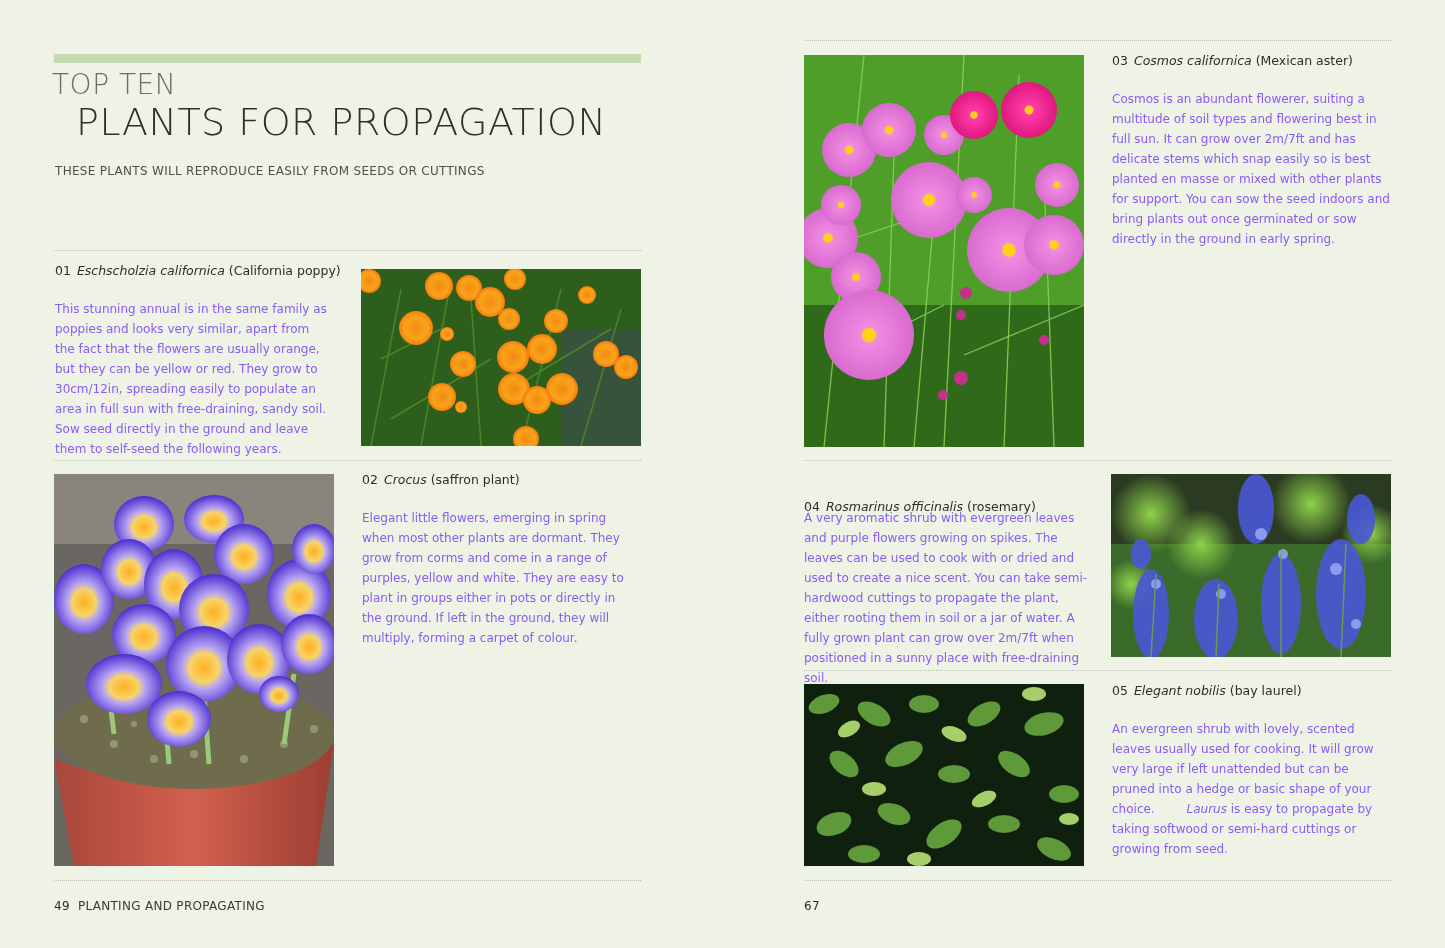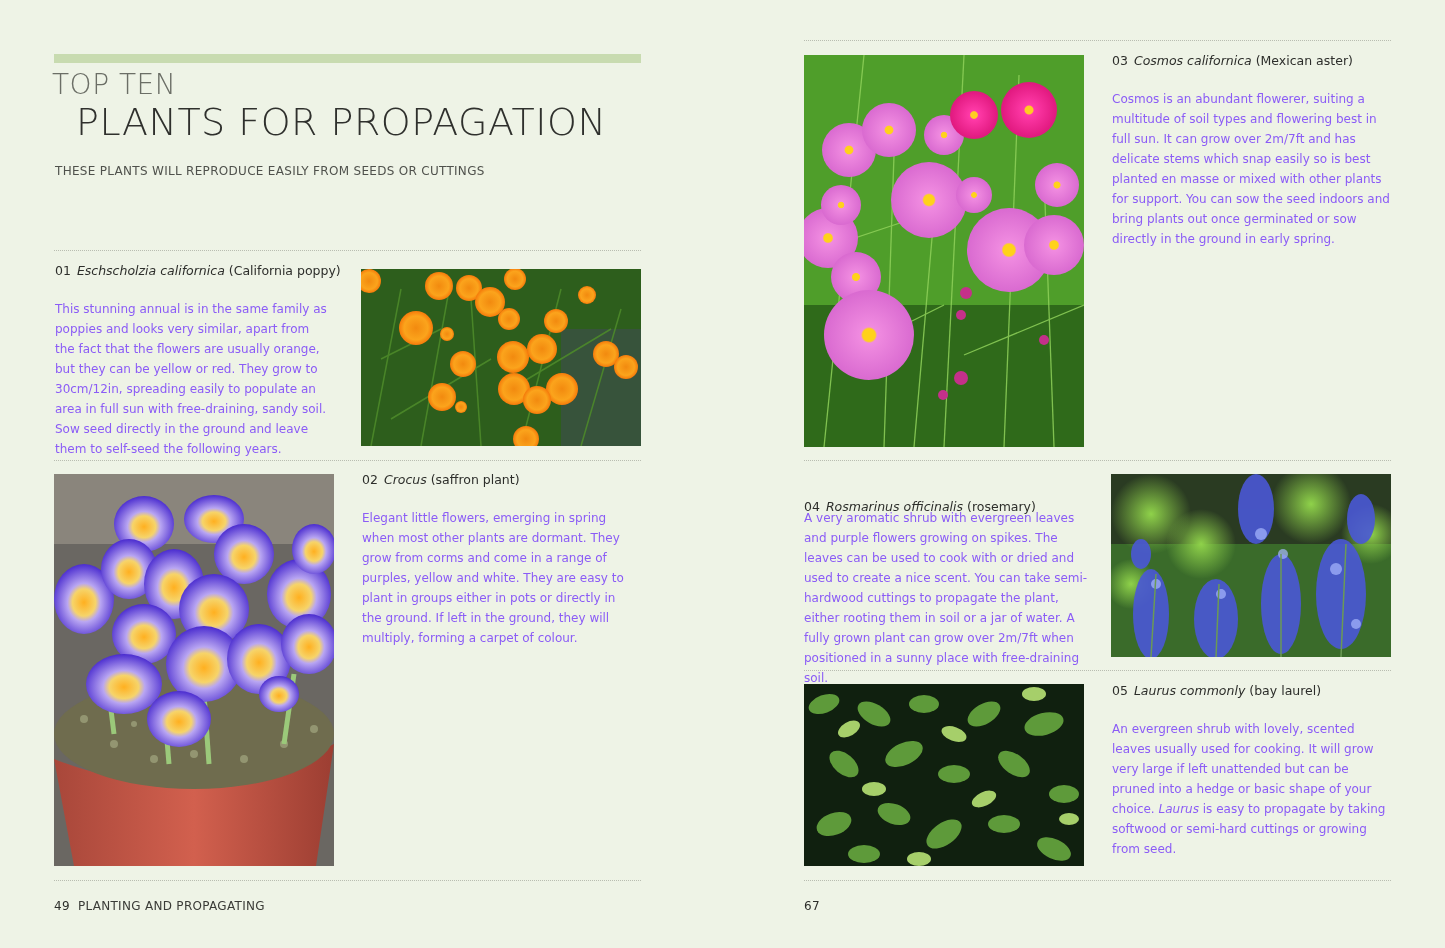--- a/index.html
+++ b/index.html
@@ -8,21 +8,21 @@
   .abs{position:absolute;}
   .band{left:54px;top:54px;width:587px;height:9px;background:#c8dbb0;}
   .title1{left:52px;top:66px;font-size:28px;font-weight:300;color:#6b6e66;letter-spacing:0.5px;line-height:38px;}
   .title2{left:52px;top:103px;font-size:38px;font-weight:300;color:#2f302d;letter-spacing:0.5px;line-height:38px;margin-left:24px;}
   .subtitle{left:55px;top:164px;font-size:12px;color:#4f514c;letter-spacing:0.3px;}
   .rule{height:0;border-top:1px dotted #b9bdb1;}
   .head{font-size:12.5px;color:#2d2e2b;white-space:nowrap;}
   .head .num{margin-right:6px;}
   .head i{font-style:italic;}
   .body{font-size:12px;line-height:20px;color:#8b5cf6;}
-  .body i{font-style:italic;}
+  .body i{font-style:italic;margin-left:28px;}
   .img{overflow:hidden;}
   .footer{font-size:12px;color:#3a3b37;letter-spacing:0.3px;}
   .footer .pn{color:#2d2e2b;margin-right:8px;}
   svg{display:block;}
 </style>
 </head>
 <body>
 
 <div class="abs band"></div>
 <div class="abs title1">TOP TEN</div>
@@ -287,20 +287,20 @@
         <ellipse cx="150" cy="50" rx="13" ry="7" transform="rotate(20 150 50)"></ellipse>
       <ellipse cx="70" cy="105" rx="12" ry="7"></ellipse>
         <ellipse cx="180" cy="115" rx="13" ry="7" transform="rotate(-25 180 115)"></ellipse>
       <ellipse cx="230" cy="10" rx="12" ry="7"></ellipse>
         <ellipse cx="115" cy="175" rx="12" ry="7"></ellipse>
         <ellipse cx="265" cy="135" rx="10" ry="6"></ellipse>
     </g>
   </svg>
 </div>
 <div class="abs head" style="left:1112px;top:683px;">
-  <span class="num">05</span><i>Laurus commonly</i> <span>(bay laurel)</span>
+  <span class="num">05</span><i>Elegant nobilis</i> <span>(bay laurel)</span>
 </div>
 <div class="abs body" style="left:1112px;top:719px;width:282px;"><span>An evergreen shrub with lovely, scented leaves usually used for cooking. It will grow very large if left unattended but can be pruned into a hedge or basic shape of your choice. </span><i>Laurus</i><span> is easy to propagate by taking softwood or semi-hard cuttings or growing from seed.</span></div>
 
 <div class="abs rule" style="left:804px;top:880px;width:587px;"></div>
 <div class="abs footer" style="left:804px;top:899px;">
   <span class="pn">67</span>
 </div>
 
 </body></html>

